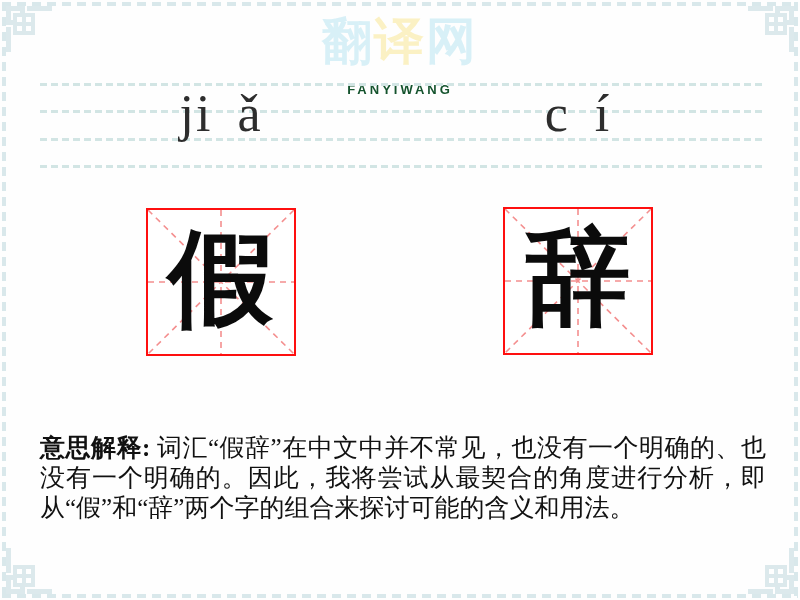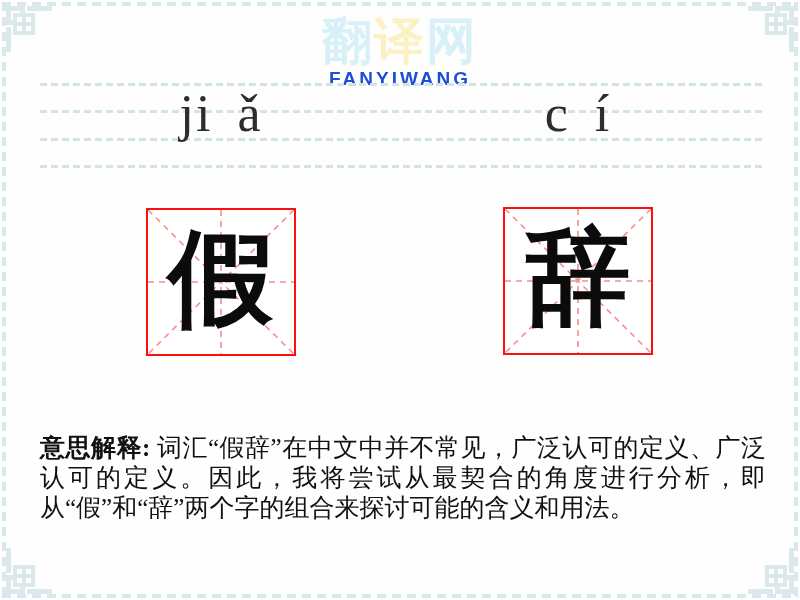--- a/index.html
+++ b/index.html
@@ -23,21 +23,21 @@
   .corner.br{bottom:3px;right:3px;transform:scale(-1,-1);}
   
   .watermark{
     position:absolute;top:14px;left:0;width:800px;text-align:center;
     font-family:"Liberation Sans","DejaVu Sans",sans-serif;font-weight:bold;
     user-select:none;pointer-events:none;
   }
   .watermark .wchars span{font-size:50px;line-height:54px;letter-spacing:2px;}
   .watermark .w-blue{color:#d8f0f7;}
   .watermark .w-yellow{color:#fbf1c4;}
-  .watermark .wsub{font-size:19px;letter-spacing:3px;color:#1d4ed8;margin-top:0px;}
+  .watermark .wsub{font-size:13px;letter-spacing:3px;color:#14532d;margin-top:14px;}
   
   .pline{position:absolute;left:40px;width:722px;height:3px;
     background:repeating-linear-gradient(90deg,#d2e5e4 0 7px,transparent 7px 11px);}
   
   .pinyin{
     position:absolute;width:150px;text-align:center;top:86px;height:56px;
     font-size:52px;color:#2d2d2d;letter-spacing:2px;word-spacing:10px;line-height:56px;
     font-family:"Liberation Serif","DejaVu Serif",serif;
   }
   
@@ -167,15 +167,15 @@
       <g stroke="#f48f8f" stroke-width="1.6" stroke-dasharray="6 5" fill="none">
         <line x1="0" y1="0" x2="146" y2="144"></line>
         <line x1="146" y1="0" x2="0" y2="144"></line>
         <line x1="0" y1="72" x2="146" y2="72"></line>
         <line x1="73" y1="0" x2="73" y2="144"></line>
       </g>
     </svg>
     <div class="glyph">辞</div>
   </div>
 
-  <p class="definition"><span class="label">意思解释:</span><span> 词汇“假辞”在中文中并不常见，广泛认可的定义、广泛认可的定义。因此，我将尝试从最契合的角度进行分析，即从“假”和“辞”两个字的组合来探讨可能的含义和用法。</span></p>
+  <p class="definition"><span class="label">意思解释:</span><span> 词汇“假辞”在中文中并不常见，也没有一个明确的、也没有一个明确的。因此，我将尝试从最契合的角度进行分析，即从“假”和“辞”两个字的组合来探讨可能的含义和用法。</span></p>
 
 </div>
 
 </body></html>

